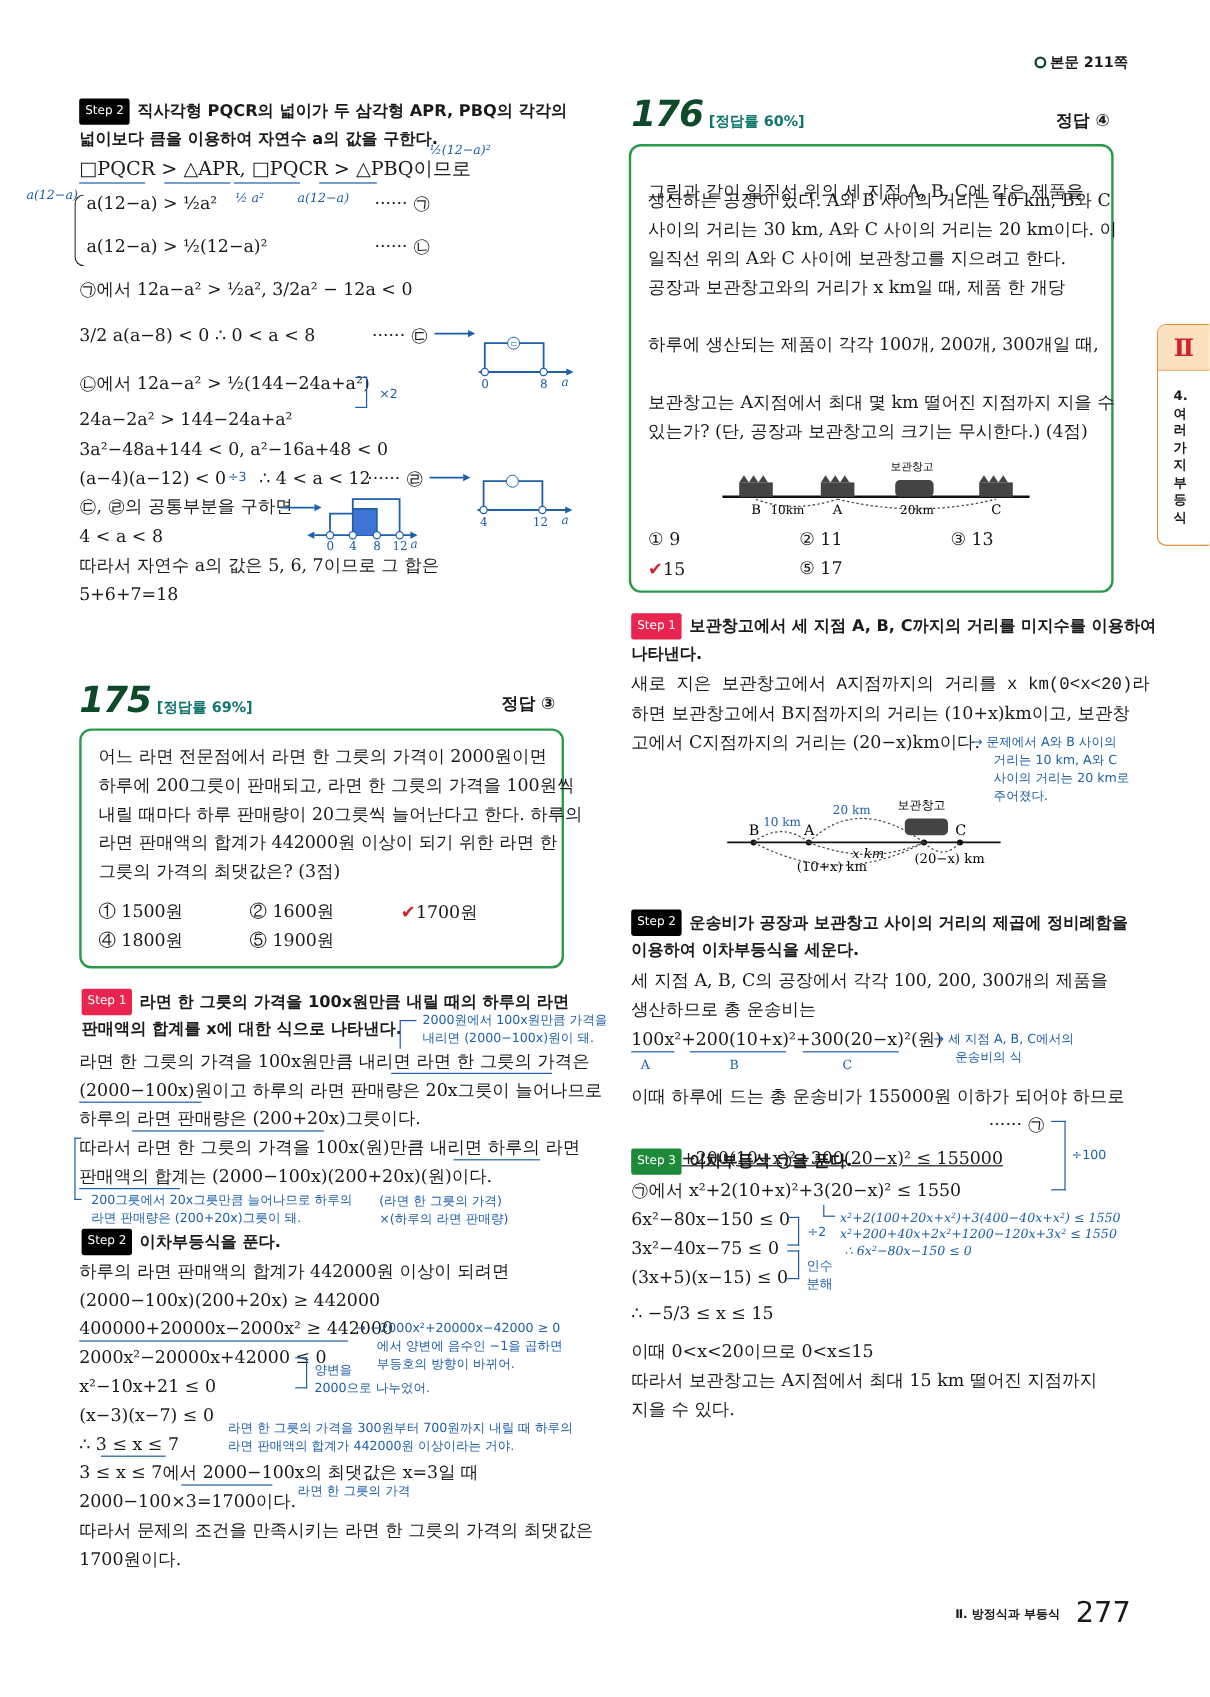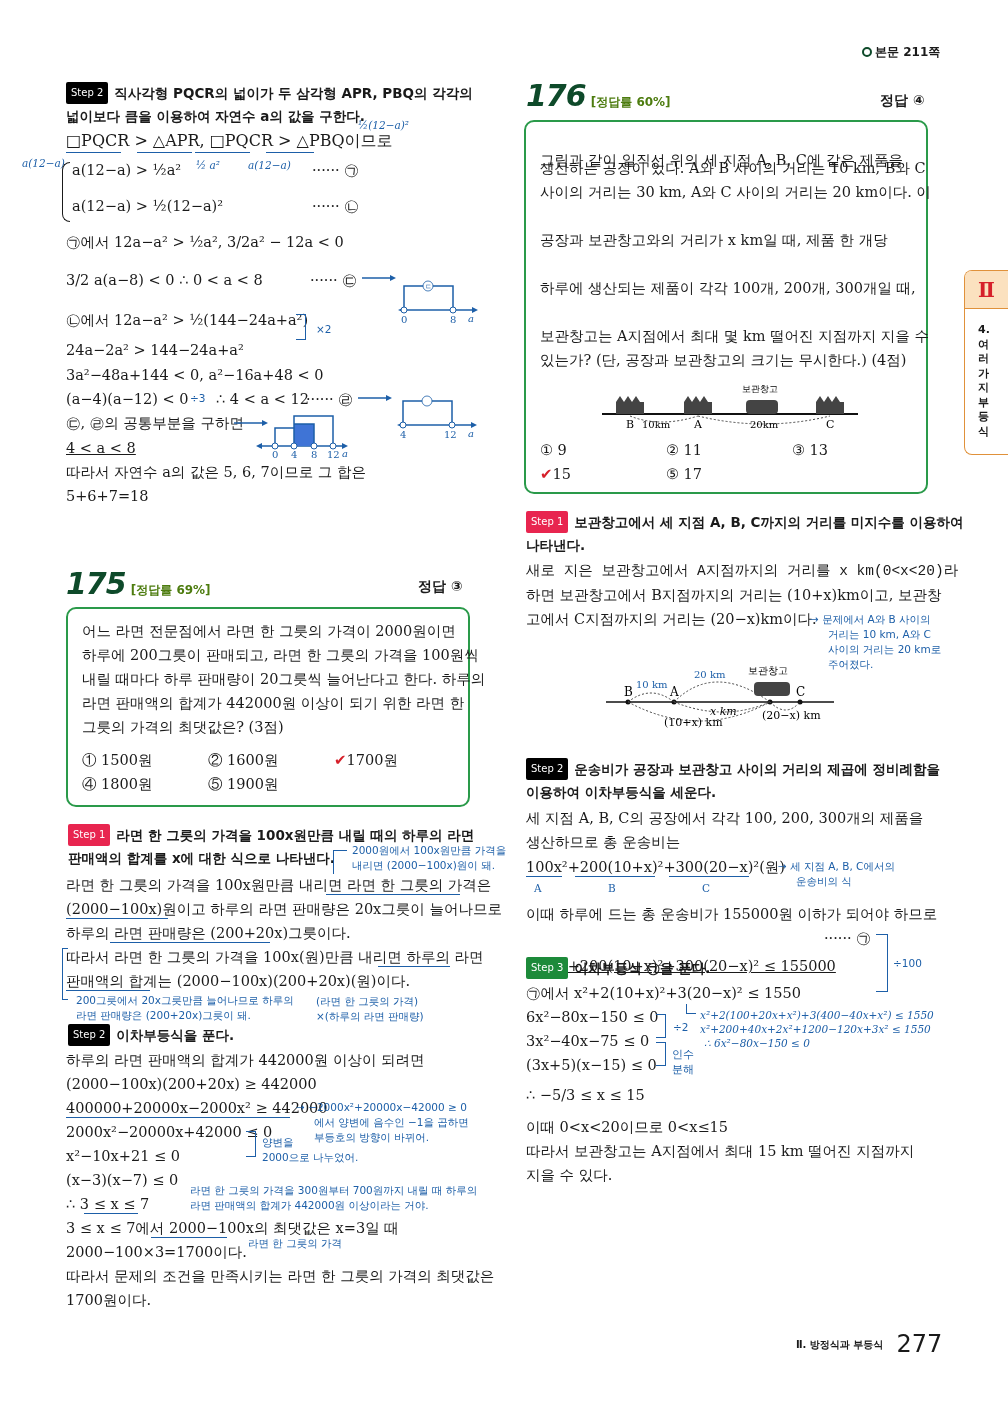--- a/index.html
+++ b/index.html
@@ -11,21 +11,21 @@
   .bold { font-weight: bold; }
   .note { position: absolute; color: #1d5fa8; font-size: 10.5px; font-family: "DejaVu Sans", "Liberation Sans", sans-serif; line-height: 15px; white-space: nowrap; }
   .note-serif { position: absolute; color: #1d5fa8; font-size: 10.5px; line-height: 14px; white-space: nowrap; font-style: italic; }
   .step { display: inline-block; font-family: "DejaVu Sans", "Liberation Sans", sans-serif; font-size: 10px; color: #fff;
           padding: 1px 5px; border-radius: 2px; margin-right: 6px; vertical-align: 2px; }
   .step-red { background: #e8254f; }
   .step-blue { background: #000000; }
   .step-green { background: #1d8a3a; }
   .step-text { font-family: "DejaVu Sans", "Liberation Sans", sans-serif; font-weight: bold; font-size: 13.5px; }
   .pnum { font-family: "DejaVu Sans", "Liberation Sans", sans-serif; font-weight: bold; font-size: 30px; color: #0e4a2a; letter-spacing: -1px; font-style: italic; }
-  .rate { font-family: "DejaVu Sans", "Liberation Sans", sans-serif; font-size: 12px; color: #4d7c0f; font-weight: bold; }
+  .rate { font-family: "DejaVu Sans", "Liberation Sans", sans-serif; font-size: 12px; color: #0f766e; font-weight: bold; }
   .answer { font-family: "DejaVu Sans", "Liberation Sans", sans-serif; font-weight: bold; font-size: 14px; }
   .qbox { position: absolute; border: 2px solid #2a9a4a; border-radius: 10px; }
   .ul { border-bottom: 1.5px solid #1d5fa8; }
   .checkmark { color: #d6202a; font-weight: bold; font-size: 15px; font-family: "DejaVu Sans", sans-serif; }
   .side-tab { position: absolute; left: 964px; top: 270px; width: 44px; height: 185px; border: 1.5px solid #e0913a; border-right: none; border-radius: 8px 0 0 8px; background: #fff; }
   .side-tab .roman { height: 38px; background: #fbe1bf; border-bottom: 1.5px solid #e0913a; border-radius: 6px 0 0 0; color: #d6202a; font-weight: bold; font-size: 20px; text-align: center; line-height: 38px; font-family: "DejaVu Serif", serif; }
   .side-tab .chap { font-family: "DejaVu Sans", sans-serif; font-size: 11px; font-weight: bold; width: 14px; margin: 14px 0 0 13px; line-height: 14.5px; word-break: break-all; white-space: normal; }
 </style>
 </head>
 <body>
@@ -68,21 +68,21 @@
   <div class="line" style="left:66px;top:310px;">㉡에서 12a−a² &gt; ½(144−24a+a²)</div>
   <div class="abs" style="left:296px;top:314px;width:10px;height:26px;border:1.5px solid #1d5fa8;border-left:none;"></div>
   <div class="note" style="left:316px;top:322px;">×2</div>
   <div class="line" style="left:66px;top:340px;">24a−2a² &gt; 144−24a+a²</div>
   <div class="line" style="left:66px;top:365px;">3a²−48a+144 &lt; 0,  a²−16a+48 &lt; 0</div>
   <div class="line" style="left:66px;top:389px;">(a−4)(a−12) &lt; 0</div>
   <div class="note" style="left:190px;top:391px;">÷3</div>
   <div class="line" style="left:216px;top:389px;">∴ 4 &lt; a &lt; 12</div>
   <div class="line" style="left:306px;top:389px;">······ ㉣</div>
   <div class="line" style="left:66px;top:413px;">㉢, ㉣의 공통부분을 구하면</div>
-  <div class="line" style="left:66px;top:438px;text-decoration:underline;">4 &lt; a &lt; 8</div>
+  <div class="line" style="left:66px;top:438px;">4 &lt; a &lt; 8</div>
   <div class="line" style="left:66px;top:462px;">따라서 자연수 a의 값은 5, 6, 7이므로 그 합은</div>
   <div class="line" style="left:66px;top:486px;">5+6+7=18</div>
 
   <svg class="abs" style="left:360px;top:268px;" width="120" height="60">
     <line x1="2" y1="10" x2="30" y2="10" stroke="#1d5fa8" stroke-width="1.5"></line>
     <polygon points="30,7 36,10 30,13" fill="#1d5fa8"></polygon>
     <line x1="45" y1="42" x2="115" y2="42" stroke="#1d5fa8" stroke-width="1.5"></line>
     <polygon points="38,42 45,39 45,45" fill="#1d5fa8"></polygon>
     <polygon points="118,42 112,39 112,45" fill="#1d5fa8"></polygon>
     <polyline points="44,42 44,18 93,18 93,42" fill="none" stroke="#1d5fa8" stroke-width="1.5"></polyline>
@@ -218,20 +218,21 @@
   <div class="abs" style="left:526px;top:78px;">
     <span class="pnum">176</span>
     <span class="rate">[정답률 60%]</span>
   </div>
   <div class="abs answer" style="left:880px;top:92px;">정답 ④</div>
 
   <div class="qbox" style="left:524px;top:120px;width:404px;height:374px;">
     <div class="line" style="left:14px;top:28px;">그림과 같이 일직선 위의 세 지점 A, B, C에 같은 제품을</div>
     <div class="line" style="left:14px;top:36px;">생산하는 공장이 있다.  A와 B 사이의 거리는 10 km, B와 C</div>
     <div class="line" style="left:14px;top:60px;">사이의 거리는 30 km, A와 C 사이의 거리는 20 km이다.  이</div>
+    <div class="line" style="left:14px;top:84px;">일직선 위의 A와 C 사이에 보관창고를 지으려고 한다.</div>
     <div class="line" style="left:14px;top:108px;">공장과 보관창고와의 거리가 x km일 때, 제품 한 개당</div>
     <div class="line" style="left:14px;top:156px;">하루에 생산되는 제품이 각각 100개, 200개, 300개일 때,</div>
     <div class="line" style="left:14px;top:204px;">보관창고는 A지점에서 최대 몇 km 떨어진 지점까지 지을 수</div>
     <div class="line" style="left:14px;top:228px;">있는가? (단, 공장과 보관창고의 크기는 무시한다.) (4점)</div>
 
     <svg class="abs" style="left:74px;top:258px;" width="270" height="56">
       <text x="142" y="12" font-size="9" font-family="DejaVu Sans">보관창고</text>
       <line x1="2" y1="34" x2="258" y2="34" stroke="#111" stroke-width="2"></line>
       <g fill="#444">
           <rect x="16" y="22" width="28" height="12"></rect>

